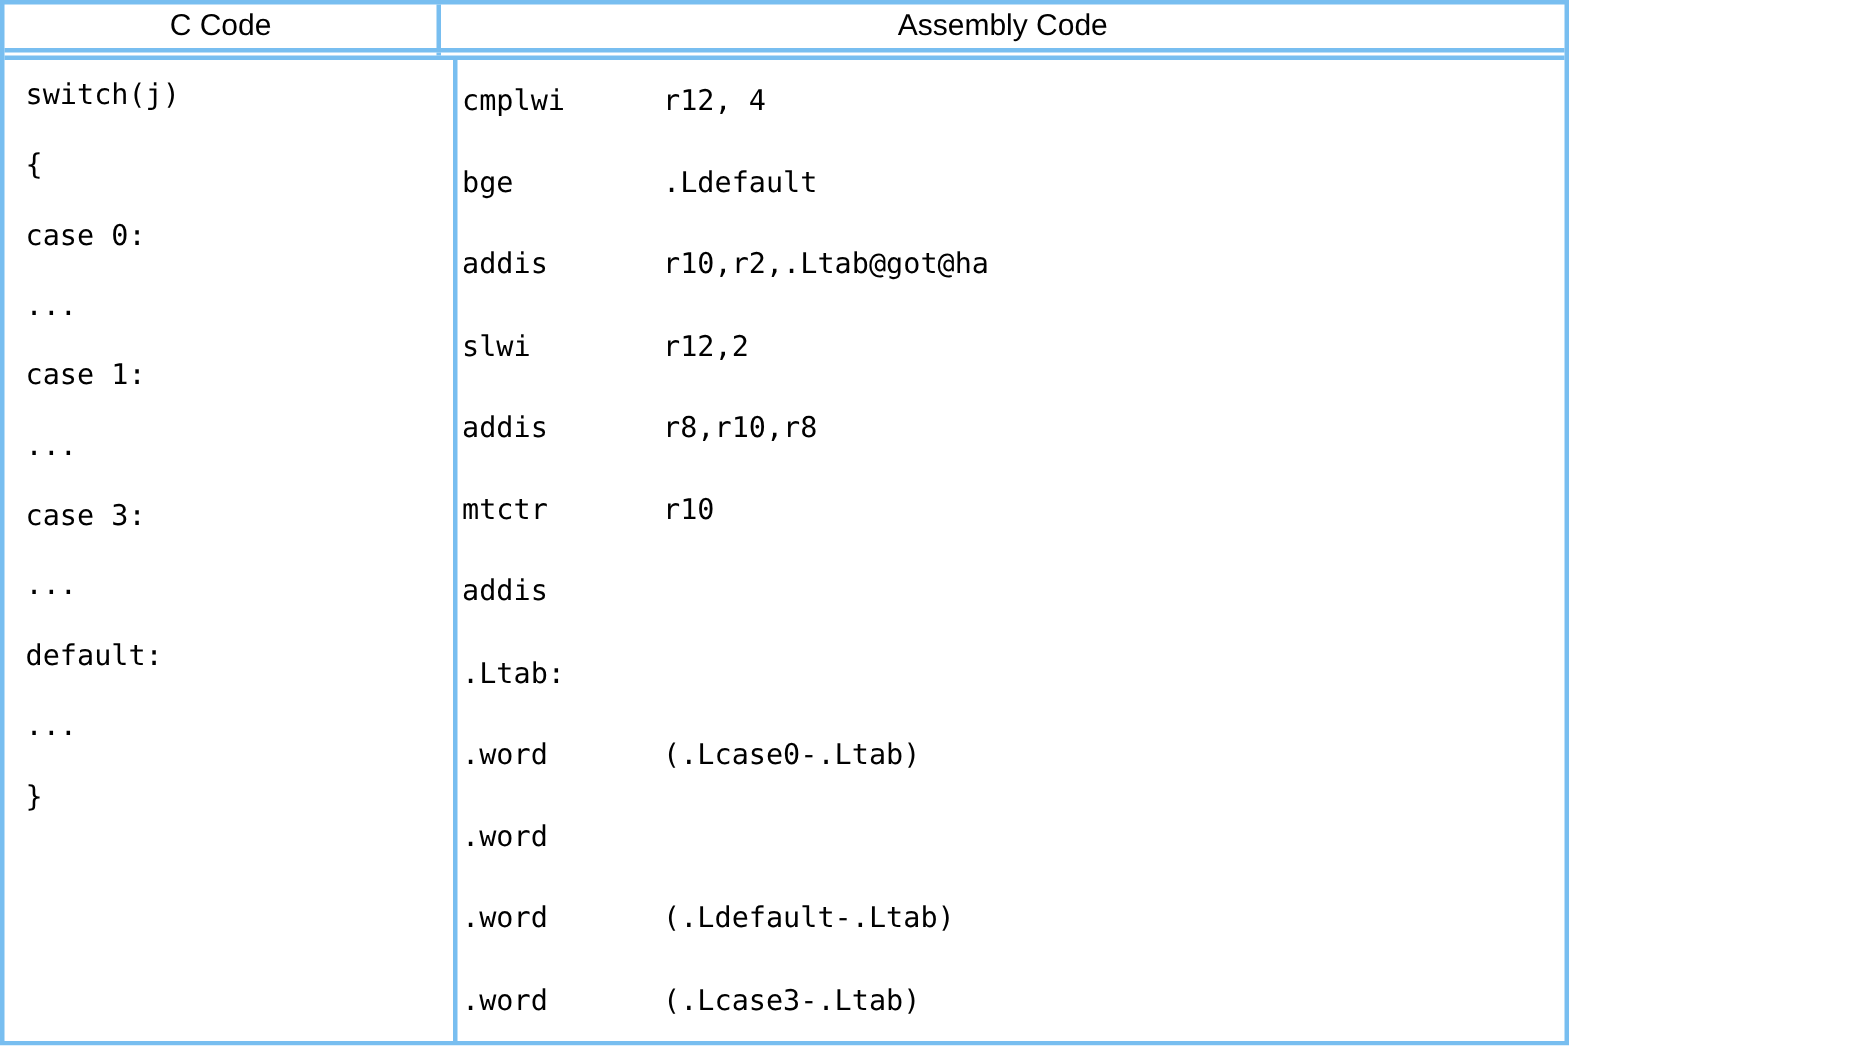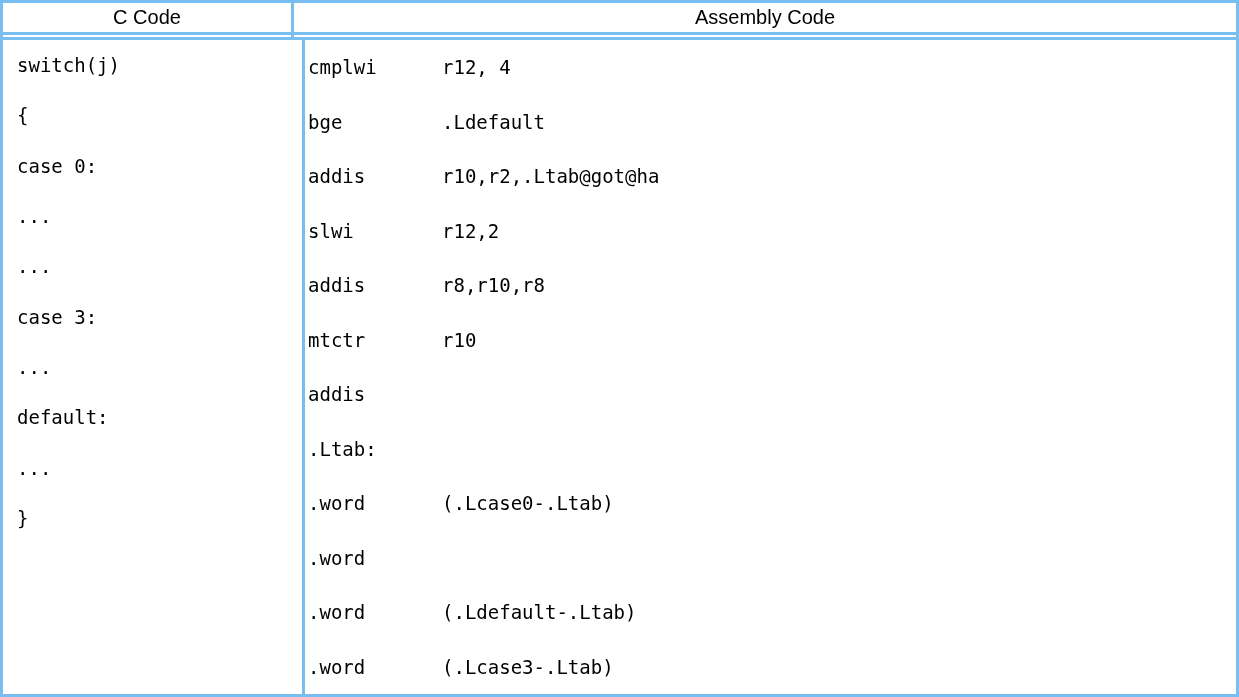--- a/index.html
+++ b/index.html
@@ -4,21 +4,21 @@
 <style>
   :root {
     --border-color: #78bef0;
     --text-color: #000000;
     --bg: #ffffff;
   }
   * { box-sizing: border-box; }
   html, body { margin: 0; padding: 0; background: var(--bg); }
 
   .code-table {
-    width: 1239px;
+    width: 1046px;
     height: 697px;
     border: 3px solid var(--border-color);
     background: var(--bg);
     display: flex;
     flex-direction: column;
     color: var(--text-color);
   }
 
   .header-row {
     display: flex;
@@ -97,20 +97,21 @@
     <div class="col-left"></div>
     <div class="col-right"></div>
   </div>
 
   <div class="body-row">
     <div class="col-left code-cell" id="c-code-cell">
         <div class="code-line">switch(j)</div>
         <div class="code-line">{</div>
         <div class="code-line">case 0:</div>
         <div class="code-line">...</div>
+        <div class="code-line">case 1:</div>
         <div class="code-line">...</div>
         <div class="code-line">case 3:</div>
         <div class="code-line">...</div>
         <div class="code-line">default:</div>
         <div class="code-line">...</div>
         <div class="code-line">}</div>
         <div class="code-line"></div>
         <div class="code-line"></div>
         <div class="code-line"></div>
       </div>

